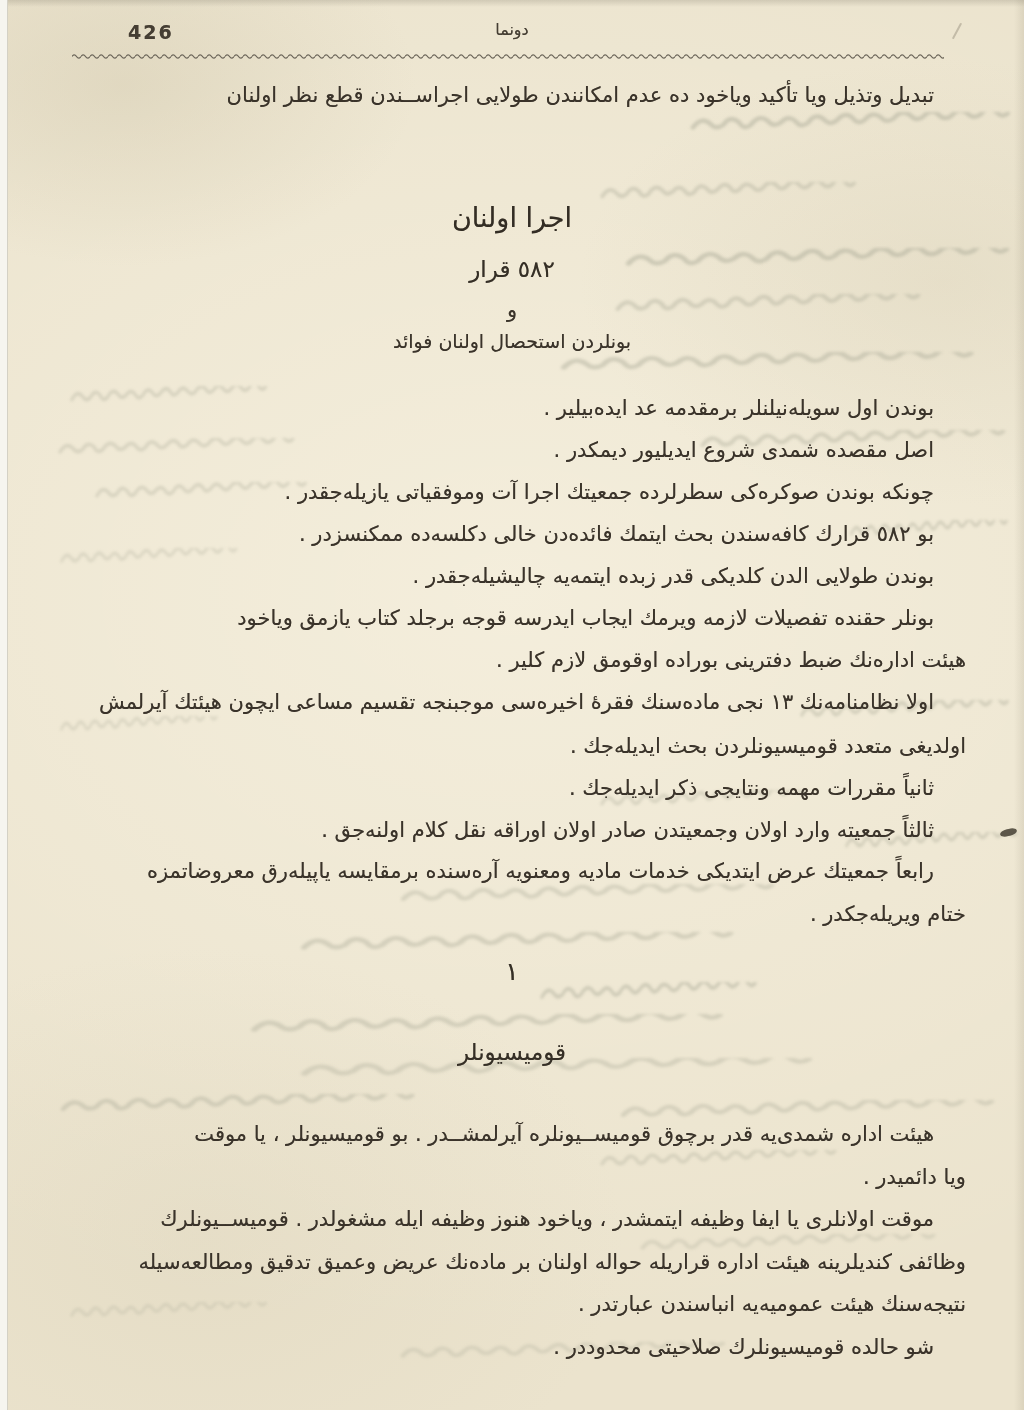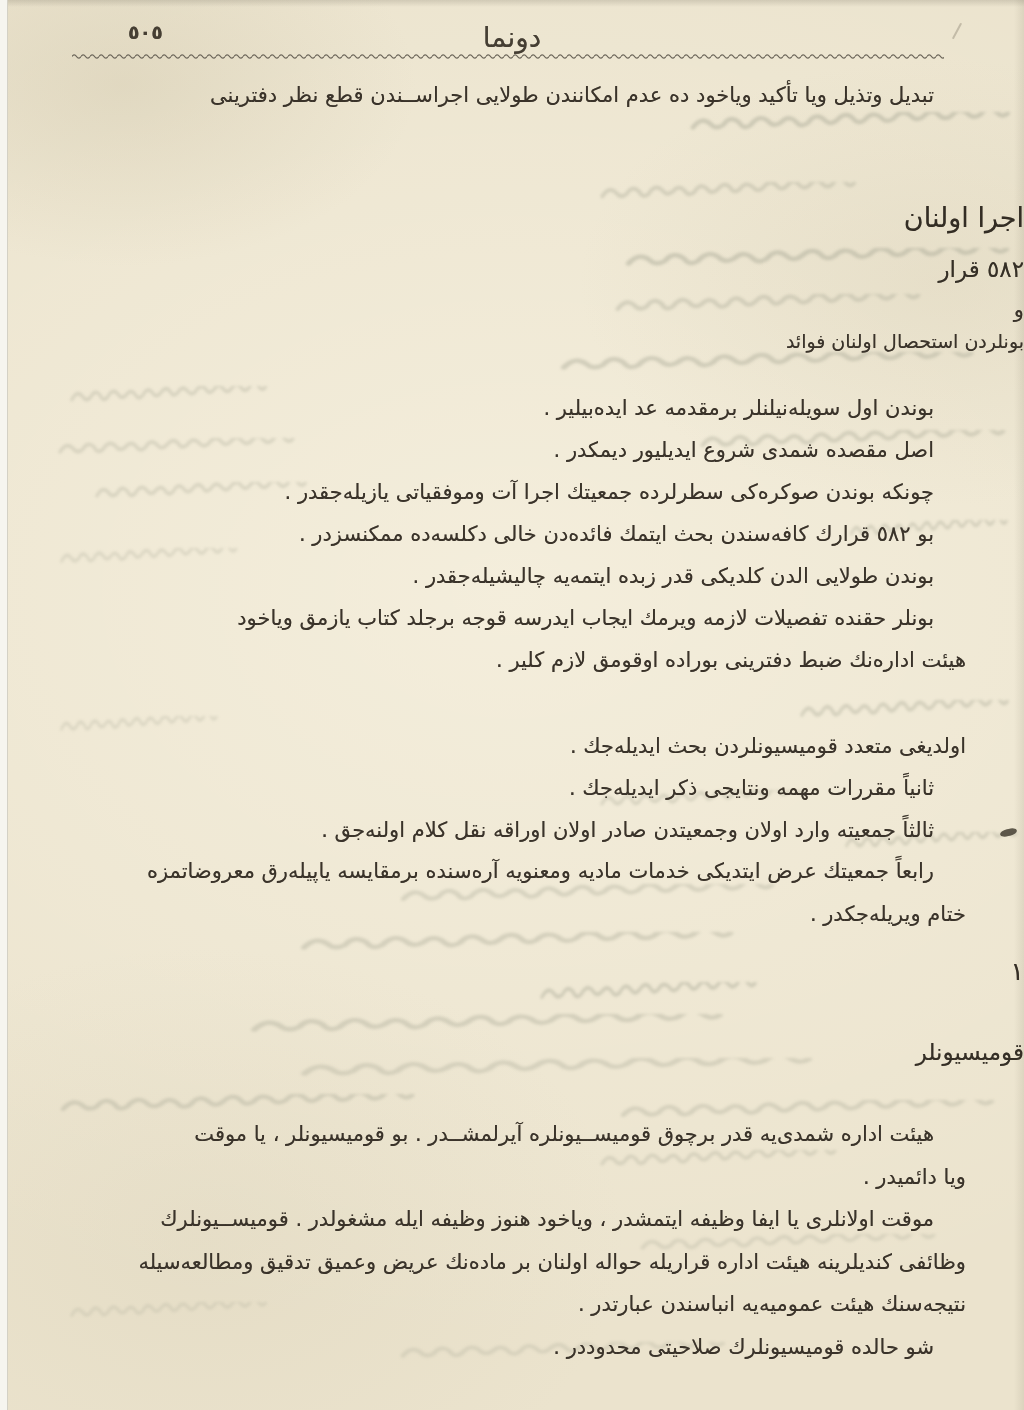--- a/index.html
+++ b/index.html
@@ -16,25 +16,25 @@
       #ebe3cd;
   }
   .edge-left{position:absolute;left:0;top:0;width:7px;height:100%;background:#f6f5ef;border-right:1px solid rgba(150,143,120,.35);}
   .txt{
     position:absolute;right:58px;left:46px;direction:rtl;text-align:right;
     font-size:21px;line-height:1.3;color:#3a332a;
     text-shadow:0 0 .6px rgba(58,51,42,.55);
     white-space:nowrap;
   }
   .indent{padding-right:32px;}
-  .center{left:0;right:0;text-align:right;padding-right:0;}
+  .center{left:0;right:0;text-align:center;padding-right:0;}
   .h-big{font-size:27px;color:#332d24;}
   .h-med{font-size:23px;color:#352f26;}
   .h-small{font-size:19px;}
-  .pagehead{position:absolute;top:20px;font-size:28px;color:#453e33;direction:rtl;}
+  .pagehead{position:absolute;top:20px;font-size:16px;color:#453e33;direction:rtl;}
   .pagenum{left:128px;right:auto;font-weight:bold;font-size:19px;letter-spacing:2px;}
   .runtitle{left:0;right:0;text-align:center;}
   .rule{position:absolute;top:52px;left:72px;}
   .ghost{position:absolute;color:#b2b19e;filter:blur(1.4px);pointer-events:none;}
   .speck{position:absolute;background:#443e33;border-radius:45%;}
   .scratch{position:absolute;width:2px;height:18px;background:rgba(120,112,94,.35);transform:rotate(28deg);border-radius:2px;}
 </style>
 </head>
 <body>
 
@@ -121,41 +121,42 @@
   <svg class="ghost" style="top:1234px;left:640px;width:300px;height:23px;opacity:.33" viewBox="0 0 225 20" preserveAspectRatio="none">
       <use href="#squig"></use>
     </svg>
   <svg class="ghost" style="top:1302px;left:70px;width:200px;height:22px;opacity:.3" viewBox="0 0 225 20" preserveAspectRatio="none">
       <use href="#squig"></use>
     </svg>
   <svg class="ghost" style="top:1342px;left:400px;width:330px;height:23px;opacity:.33" viewBox="0 0 225 20" preserveAspectRatio="none">
       <use href="#squig"></use>
     </svg>
 
-  <div class="txt pagehead pagenum">٥٠٥</div>
+  <div class="txt pagehead pagenum">426</div>
   <div class="txt pagehead runtitle">دونما</div>
 
   <svg class="rule" width="872" height="9">
       <rect width="872" height="9" fill="url(#wave)"></rect>
     </svg>
 
-  <div class="txt indent" style="top:82px">تبديل وتذيل ويا تأكيد وياخود ده عدم امكانندن طولايى اجراســندن قطع نظر دفترينى</div>
+  <div class="txt indent" style="top:82px">تبديل وتذيل ويا تأكيد وياخود ده عدم امكانندن طولايى اجراســندن قطع نظر اولنان</div>
 
   <div class="txt center h-big" style="top:200px">اجرا اولنان</div>
   <div class="txt center h-med" style="top:255px">٥٨٢ قرار</div>
   <div class="txt center" style="top:297px">و</div>
   <div class="txt center h-small" style="top:329px">بونلردن استحصال اولنان فوائد</div>
 
   <div class="txt indent" style="top:395px">بوندن اول سويله‌نيلنلر برمقدمه عد ايده‌بيلير .</div>
   <div class="txt indent" style="top:437px">اصل مقصده شمدى شروع ايديليور ديمكدر .</div>
   <div class="txt indent" style="top:479px">چونكه بوندن صوكره‌كى سطرلرده جمعيتك اجرا آت وموفقياتى يازيله‌جقدر .</div>
   <div class="txt indent" style="top:521px">بو ٥٨٢ قرارك كافه‌سندن بحث ايتمك فائده‌دن خالى دكلسه‌ده ممكنسزدر .</div>
   <div class="txt indent" style="top:563px">بوندن طولايى الدن كلديكى قدر زبده ايتمه‌يه چاليشيله‌جقدر .</div>
   <div class="txt indent" style="top:605px">بونلر حقنده تفصيلات لازمه ويرمك ايجاب ايدرسه قوجه برجلد كتاب يازمق وياخود</div>
   <div class="txt" style="top:647px">هيئت اداره‌نك ضبط دفترينى بوراده اوقومق لازم كلير .</div>
+  <div class="txt indent" style="top:689px">اولا نظامنامه‌نك ١٣ نجى ماده‌سنك فقرهٔ اخيره‌سى موجبنجه تقسيم مساعى ايچون هيئتك آيرلمش</div>
   <div class="txt" style="top:733px">اولديغى متعدد قوميسيونلردن بحث ايديله‌جك .</div>
   <div class="txt indent" style="top:775px">ثانياً مقررات مهمه ونتايجى ذكر ايديله‌جك .</div>
   <div class="txt indent" style="top:858px">رابعاً جمعيتك عرض ايتديكى خدمات ماديه ومعنويه آره‌سنده برمقايسه ياپيله‌رق معروضاتمزه</div>
   <div class="txt indent" style="top:817px">ثالثاً جمعيته وارد اولان وجمعيتدن صادر اولان اوراقه نقل كلام اولنه‌جق .</div>
   <div class="txt" style="top:901px">ختام ويريله‌جكدر .</div>
 
   <div class="txt center h-med" style="top:956px;font-size:25px">١</div>
   <div class="txt center h-med" style="top:1038px">قوميسيونلر</div>
 
   <div class="txt indent" style="top:1121px">هيئت اداره شمدى‌يه قدر برچوق قوميســيونلره آيرلمشــدر . بو قوميسيونلر ، يا موقت</div>

